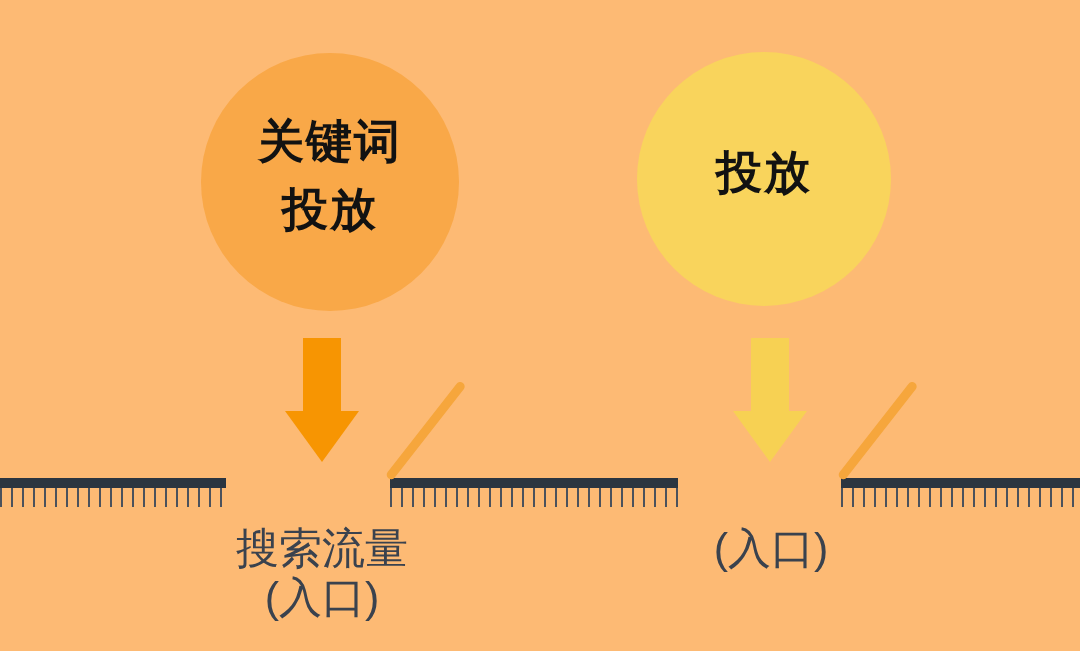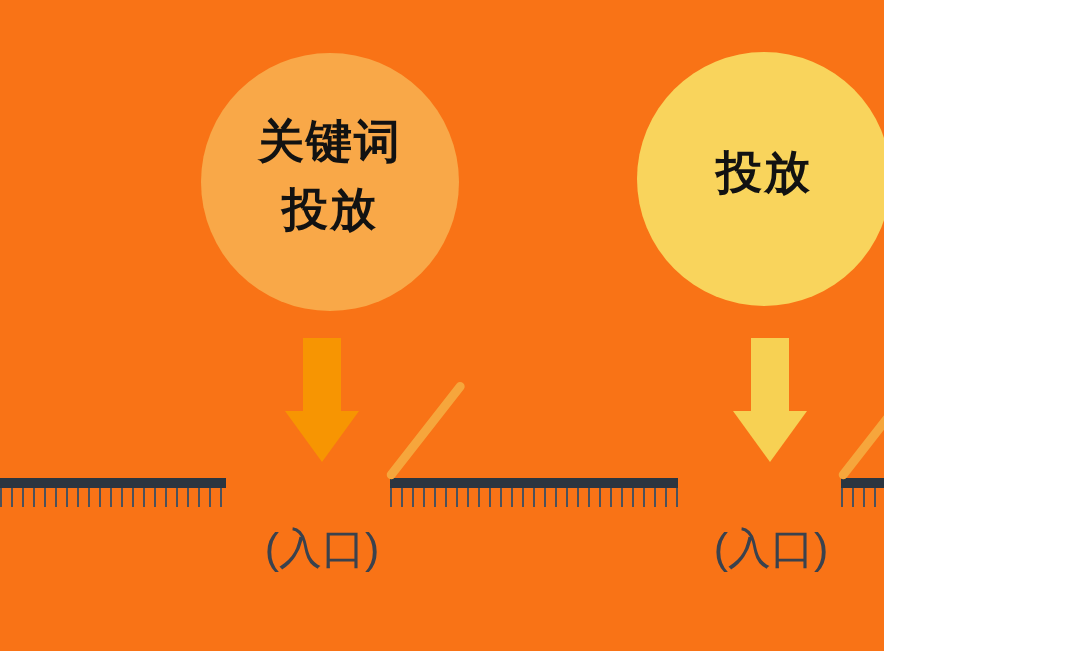--- a/index.html
+++ b/index.html
@@ -1,21 +1,21 @@
 <!DOCTYPE html>
 <html><head>
 <meta charset="utf-8">
 <style>
   * { margin:0; padding:0; box-sizing:border-box; }
   html,body { background:#ffffff; }
   .canvas {
     position:relative;
-    width:884px;
+    width:1080px;
     height:651px;
-    background:#f97316;
+    background:#fdba74;
     overflow:hidden;
     font-family:"Liberation Sans", sans-serif;
     padding-left:24px;
   }
 
   
   .node-circle {
     position:absolute;
     border-radius:50%;
     display:flex;
@@ -117,20 +117,21 @@
 
   <div class="ground-seg ground-c" style="--tick: #4C525C;">
     <div class="ground-bar" style="background-color: rgb(43, 53, 64);"></div>
     <div class="ground-ticks"></div>
   </div>
 
   <div class="gate gate-search" style="background-color: rgb(246, 166, 60);"></div>
   <div class="gate gate-association" style="background-color: rgb(246, 166, 60);"></div>
 
   <div class="flow-label label-search" style="color: rgb(58, 66, 78);">
+    <div>搜索流量</div>
     <div>(入口)</div>
   </div>
 
   <div class="flow-label label-association" style="color: rgb(58, 66, 78);">
     <div>(入口)</div>
   </div>
 
 </div>
 
 </body></html>

